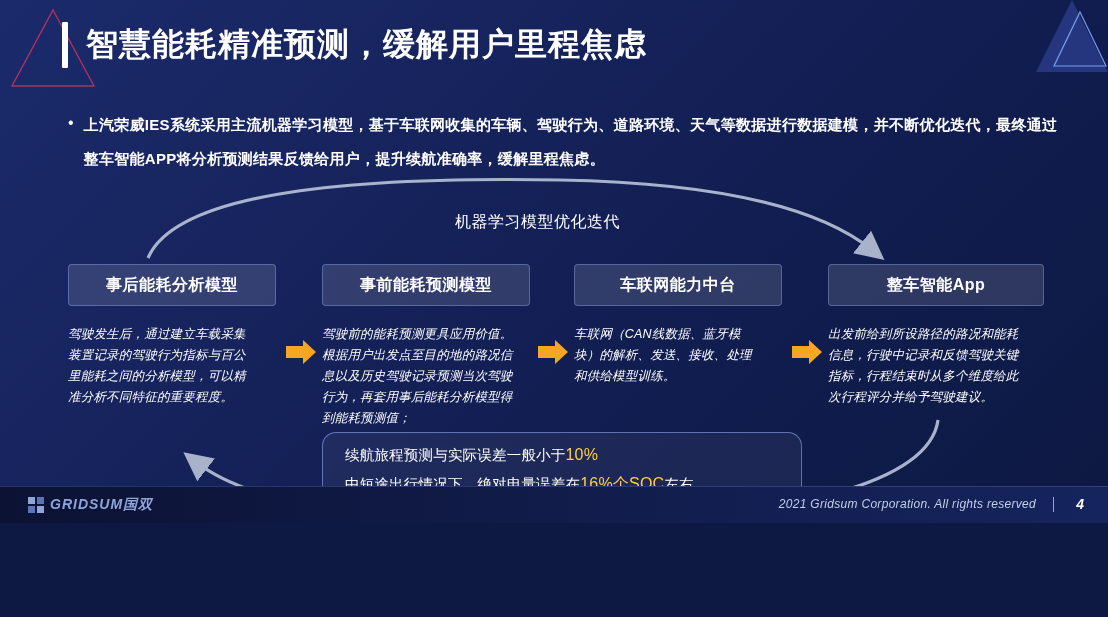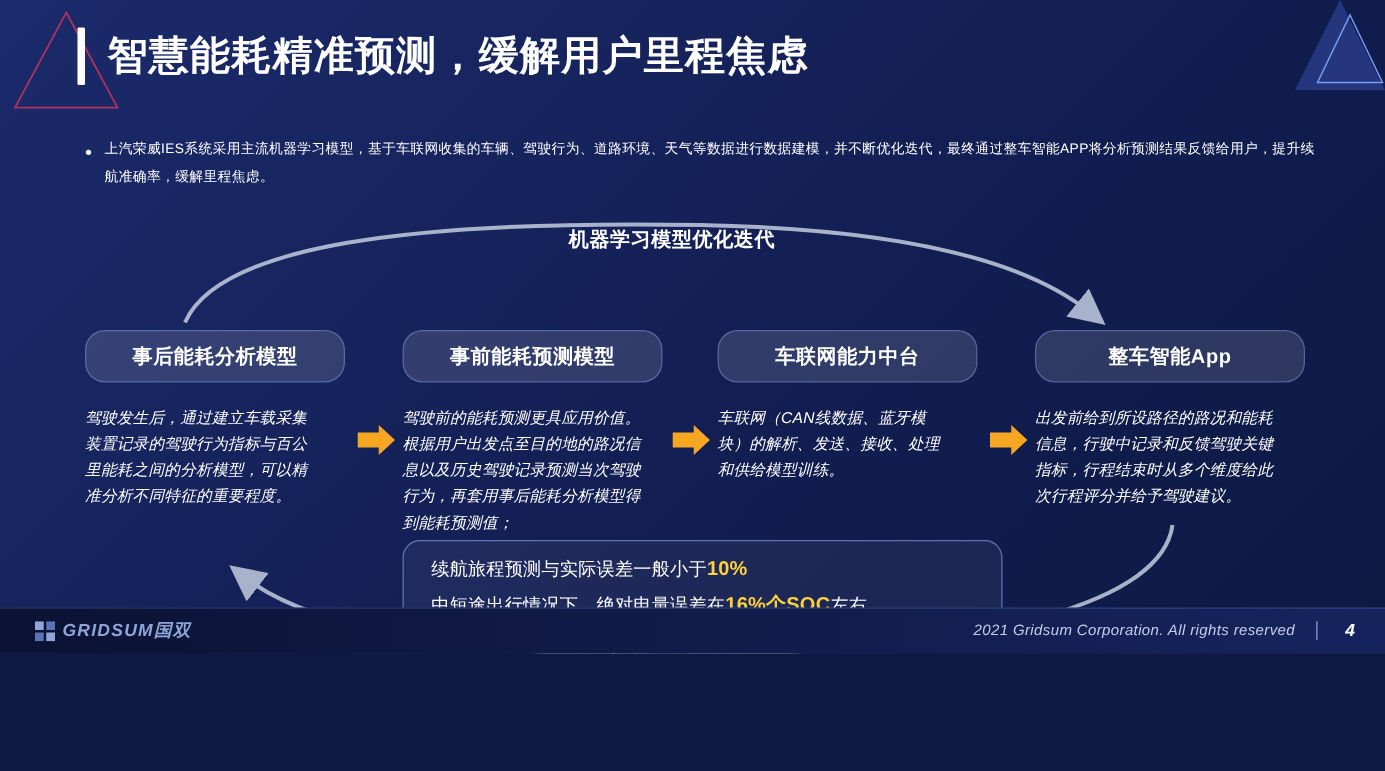--- a/index.html
+++ b/index.html
@@ -59,53 +59,54 @@
     display: flex;
   }
   .bullet-dot {
     color: #ffffff;
     font-size: 16px;
     line-height: 30px;
     margin-right: 10px;
   }
   .bullet-text {
     color: #ffffff;
-    font-size: 11px;
-    line-height: 23px;
+    font-size: 15px;
+    line-height: 34px;
     letter-spacing: 0.3px;
+    font-weight: bold;
   }
 
   
   .loop-label-top {
     position: absolute;
     left: 455px;
-    top: 182px;
-    color: #ffffff;
-    font-size: 16px;
-    font-weight: bold;
+    top: 212px;
+    color: #ffffff;
+    font-size: 16px;
+    font-weight: normal;
     letter-spacing: 0.5px;
   }
   .loop-label-bottom {
     position: absolute;
     left: 484px;
     top: 521px;
     color: #ffffff;
     font-size: 16px;
     font-weight: bold;
     letter-spacing: 0.5px;
   }
 
   
   .col {
     position: absolute;
     top: 264px;
   }
   .col-head {
     height: 40px;
-    border-radius: 16px;
+    border-radius: 4px;
     background: rgba(255,255,255,0.13);
     border: 1px solid rgba(160,185,255,0.35);
     display: flex;
     align-items: center;
     justify-content: center;
     color: #ffffff;
     font-size: 16px;
     font-weight: bold;
     letter-spacing: 0.5px;
   }
@@ -155,21 +156,21 @@
     left: 22px;
     color: #ffffff;
     font-size: 14.5px;
     letter-spacing: 0.2px;
     white-space: nowrap;
   }
   .hl-line1 { top: 13px; }
   .hl-line2 { top: 41px; }
   .hl-em {
     color: #ffd23c;
-    font-weight: bold;
+    font-weight: normal;
     font-size: 16px;
   }
 
   
   .footer-bar {
     position: absolute;
     left: 0;
     bottom: 0;
     width: 1108px;
     height: 36px;

